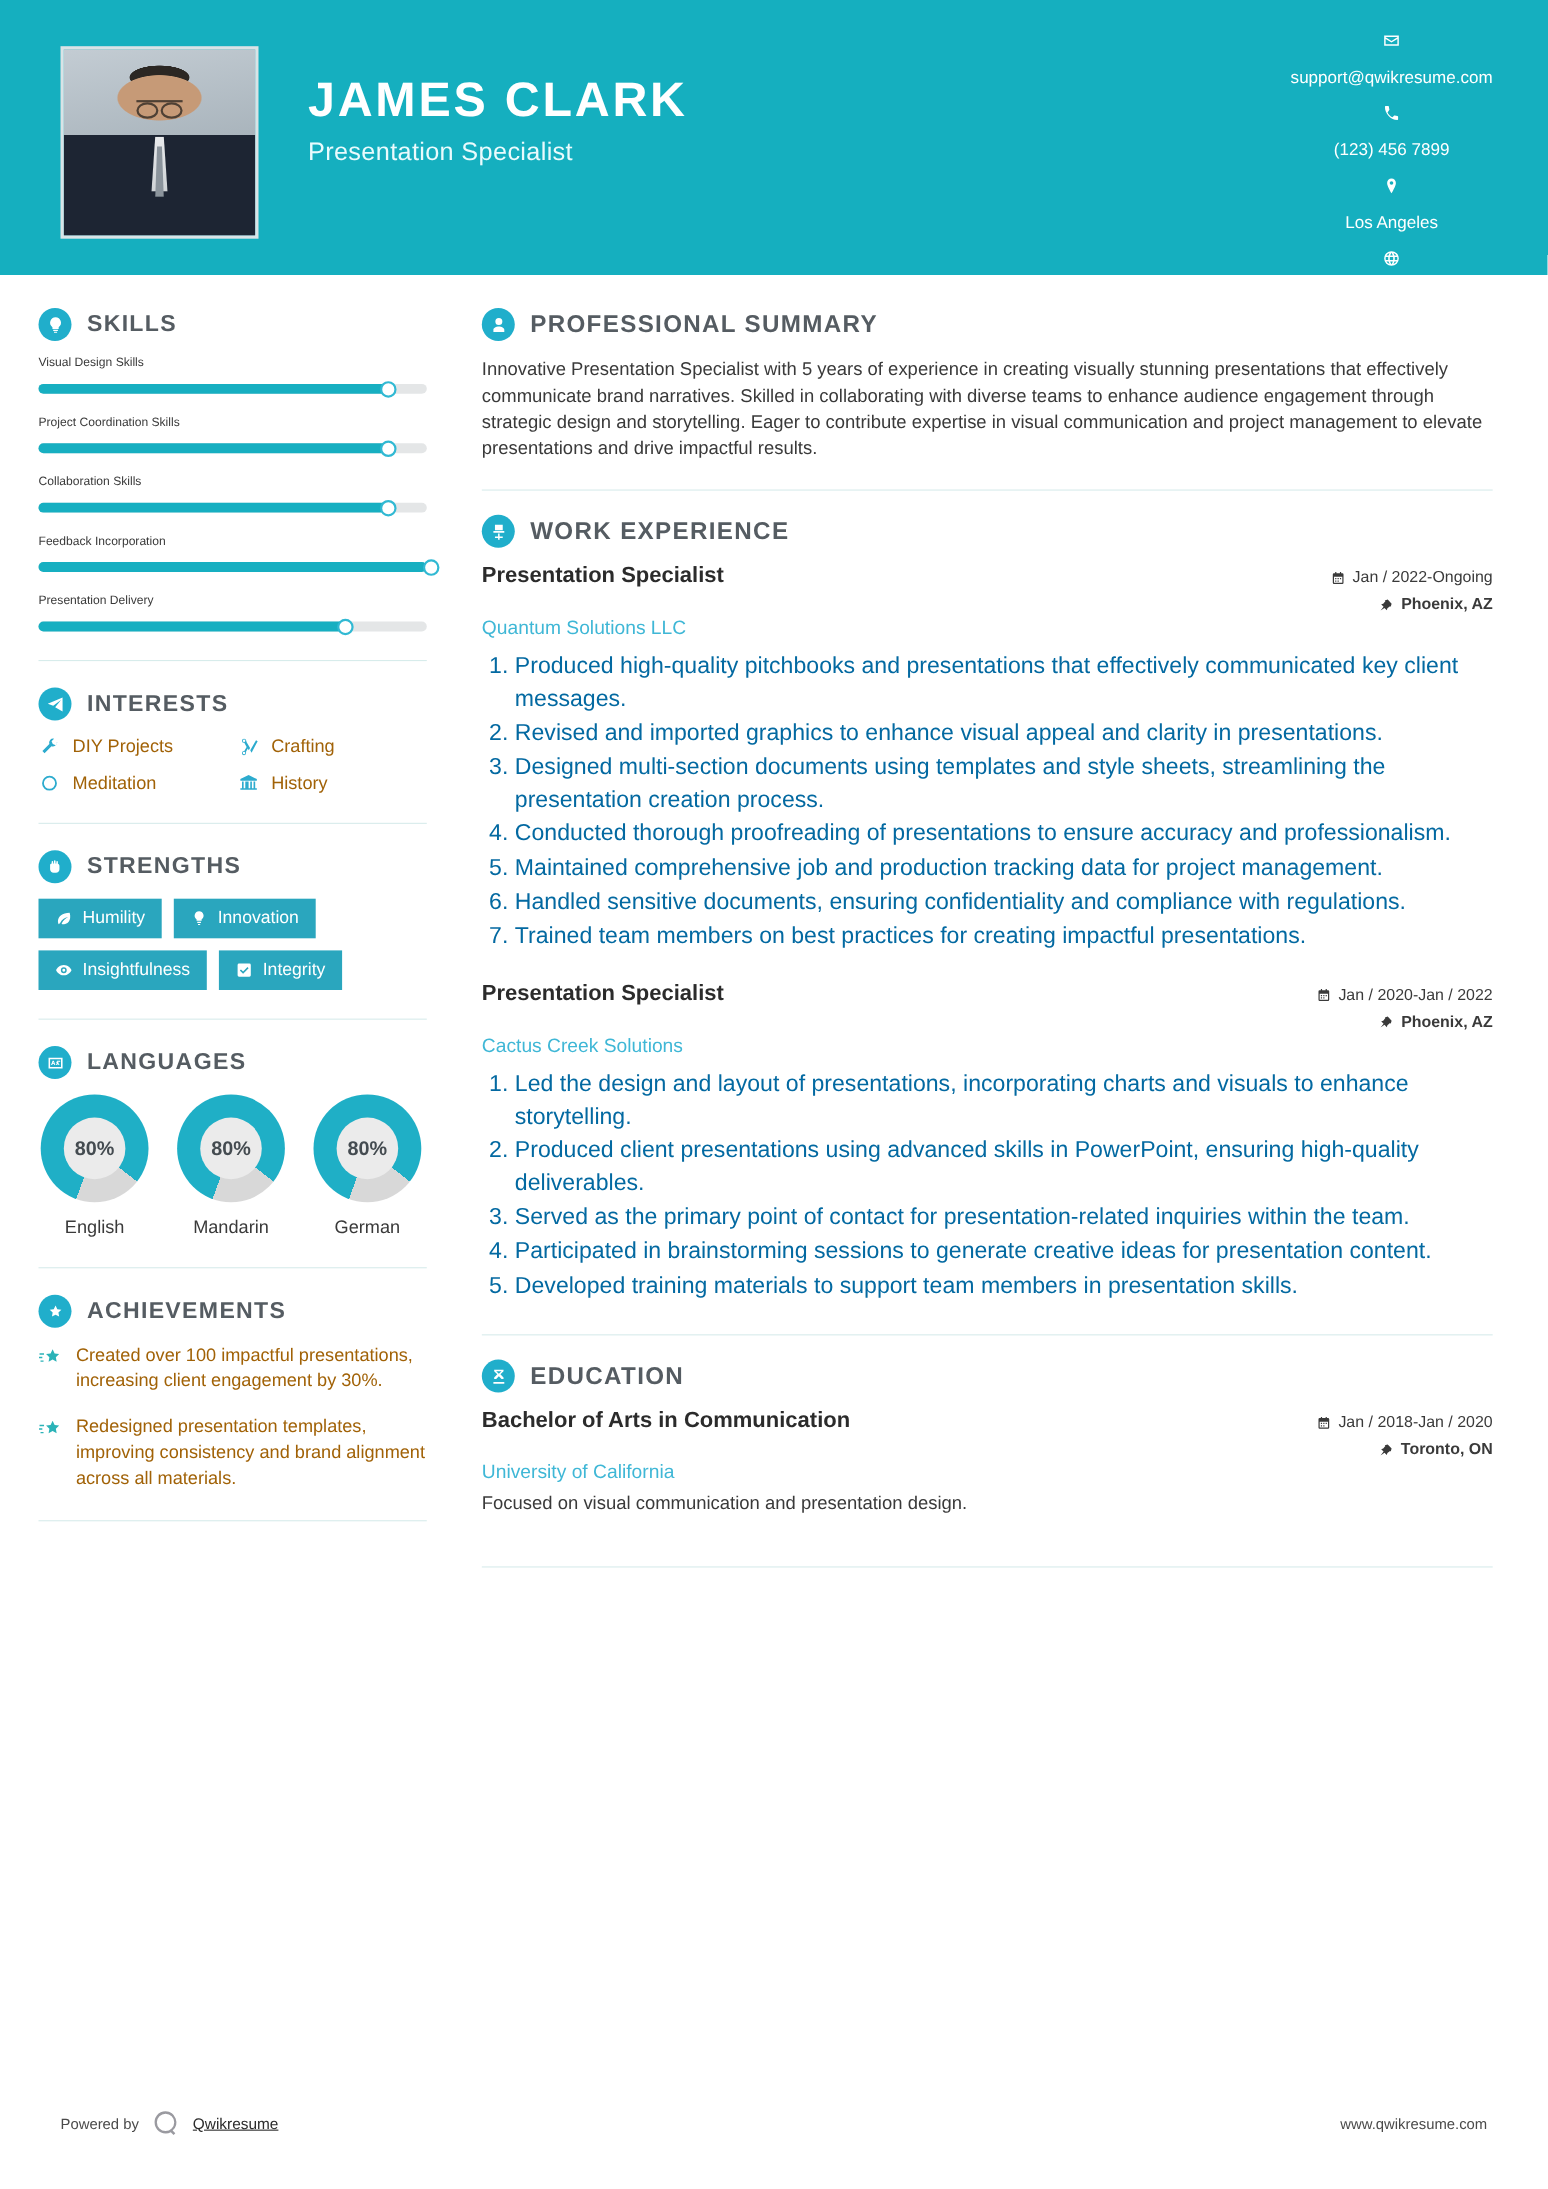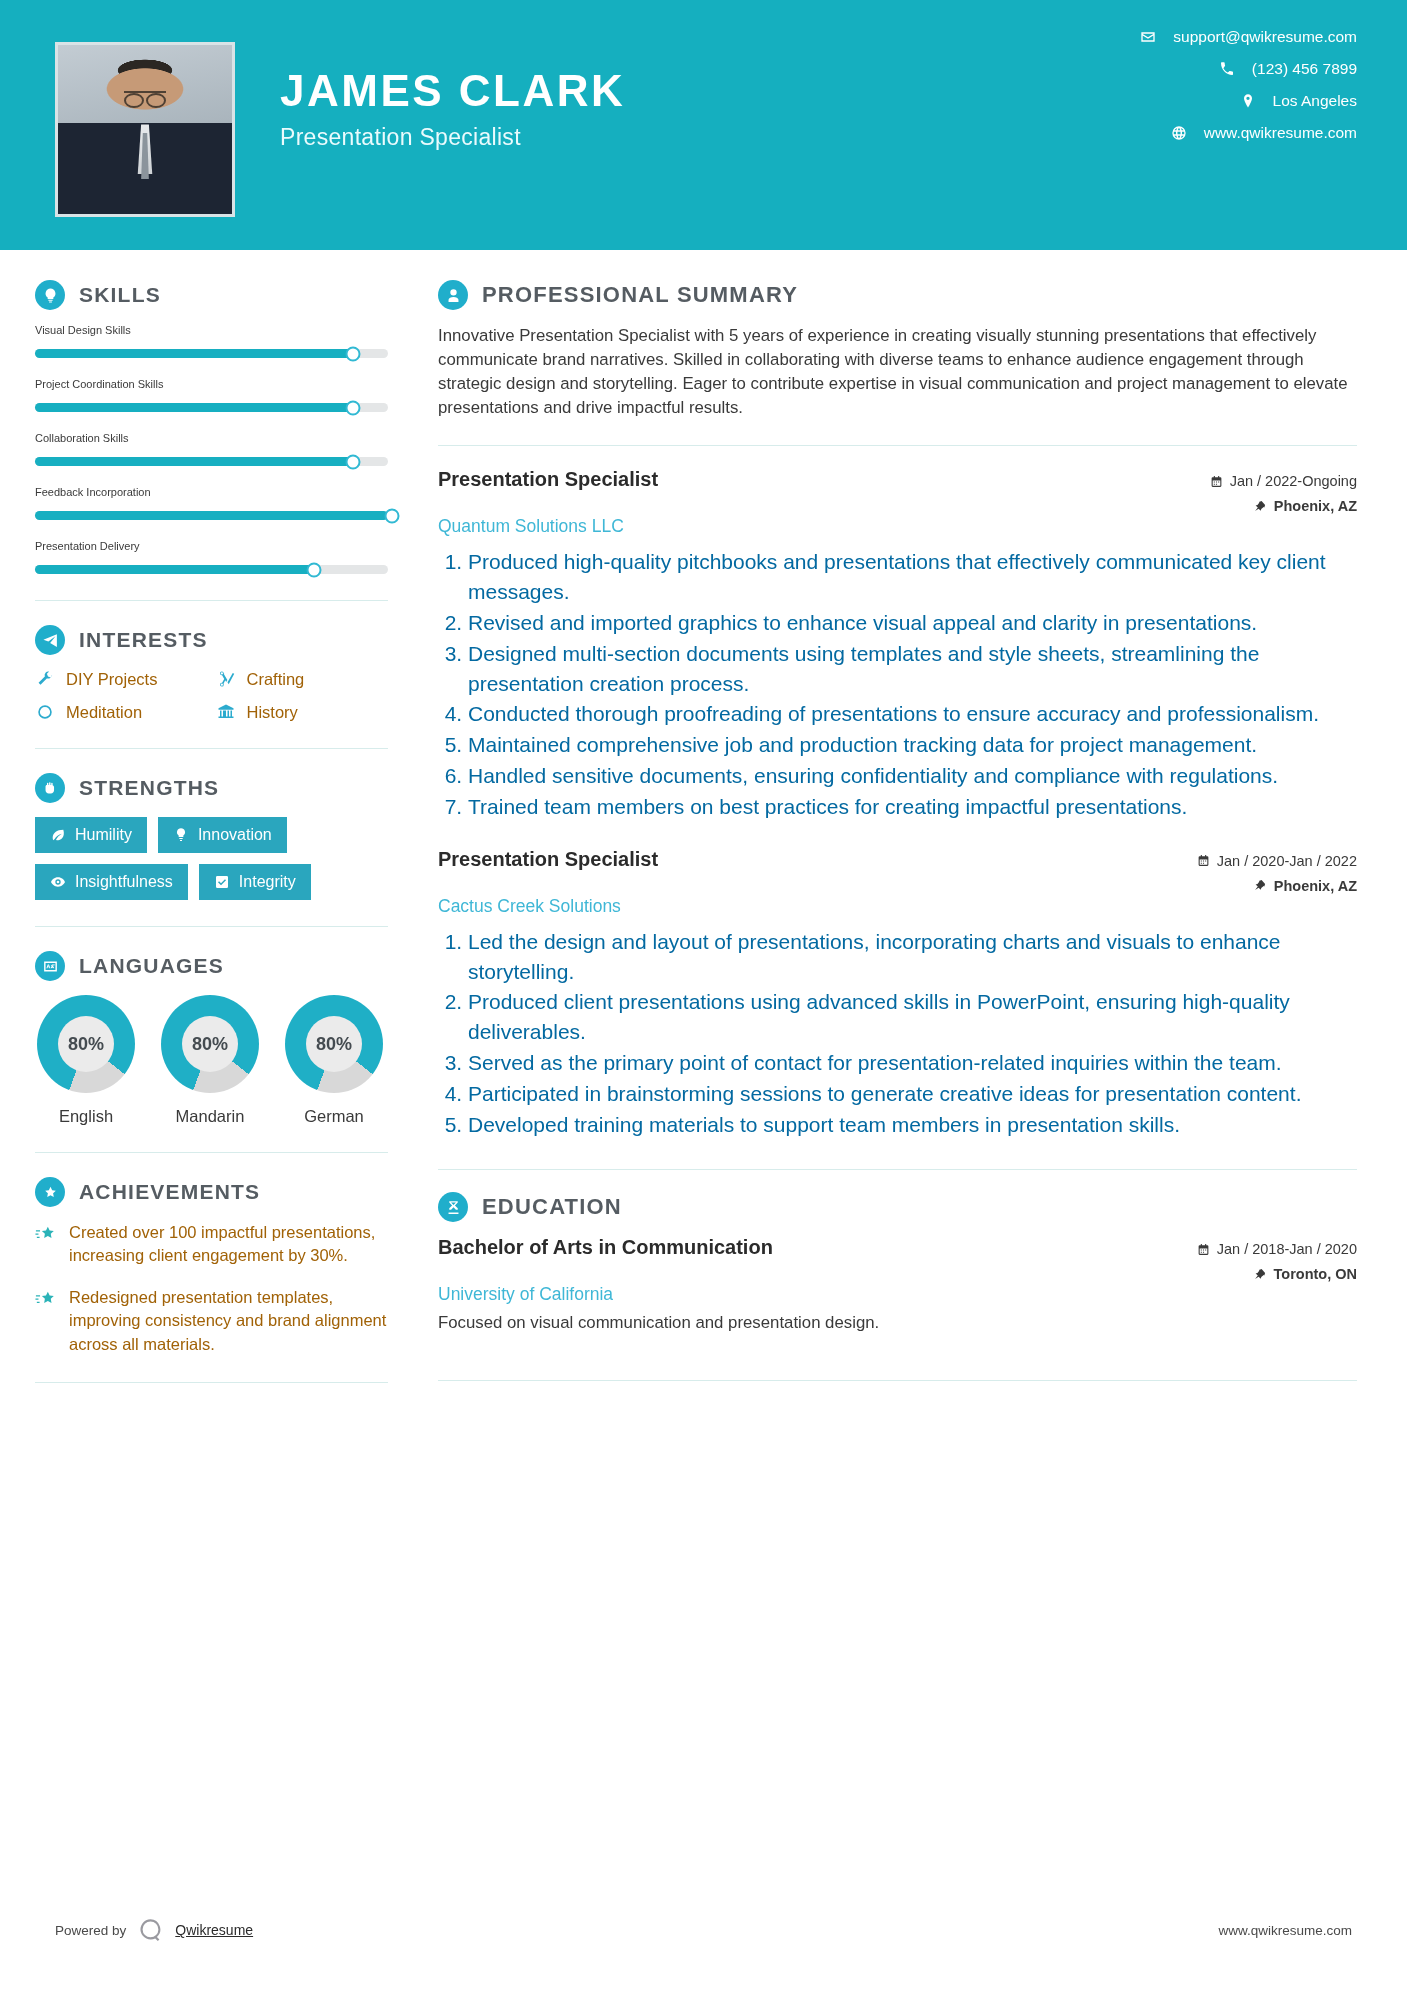--- a/index.html
+++ b/index.html
@@ -75,20 +75,21 @@
   }
 
   .contact-col {
     position: absolute; right: 50px; top: 28px;
     display: flex; flex-direction: column; gap: 14px;
   }
   .contact-row {
     display: flex; align-items: center; gap: 16px;
     color: #ffffff; font-size: 15.5px;
     justify-content: flex-end;
+    flex-direction: column;
   }
   .contact-row .ci { width: 18px; height: 18px; display:flex; align-items:center; justify-content:center; flex:none; }
   .contact-row .ci svg { width: 16px; height: 16px; fill: #ffffff; }
 
   
   .body-wrap { display: flex; padding: 0; }
   .left-col { width: 420px; padding: 30px 32px 0 35px; }
   .right-col { width: 987px; padding: 30px 50px 0 18px; }
 
   
@@ -447,20 +448,28 @@
               </svg>
           </span>
           <span class="sec-title lg">PROFESSIONAL SUMMARY</span>
         </div>
         <div class="summary-text">Innovative Presentation Specialist with 5 years of experience in creating visually stunning presentations that effectively communicate brand narratives. Skilled in collaborating with diverse teams to enhance audience engagement through strategic design and storytelling. Eager to contribute expertise in visual communication and project management to elevate presentations and drive impactful results.</div>
       </div>
 
       <div class="divider-r"></div>
 
       <div>
+        <div class="sec-head">
+          <span class="sec-ico">
+            <svg viewBox="0 0 24 24">
+                <path d="M7 3h10v7H7V3zM5 11h14v2H5v-2zm6 3h2v4h4v2h-4v2h-2v-2H7v-2h4v-4z"></path>
+              </svg>
+          </span>
+          <span class="sec-title lg">WORK EXPERIENCE</span>
+        </div>
 
         <div class="entry">
           <div class="entry-top">
             <div class="entry-role">Presentation Specialist</div>
             <div class="entry-meta">
               <div class="mrow">
                 <svg viewBox="0 0 24 24">
                     <path d="M7 2v2H5a2 2 0 0 0-2 2v14a2 2 0 0 0 2 2h14a2 2 0 0 0 2-2V6a2 2 0 0 0-2-2h-2V2h-2v2H9V2H7zm12 8v10H5V10h14zM7 12v2h2v-2H7zm4 0v2h2v-2h-2zm4 0v2h2v-2h-2zM7 16v2h2v-2H7zm4 0v2h2v-2h-2z"></path>
                   </svg>
                 <span>Jan / 2022-Ongoing</span>

